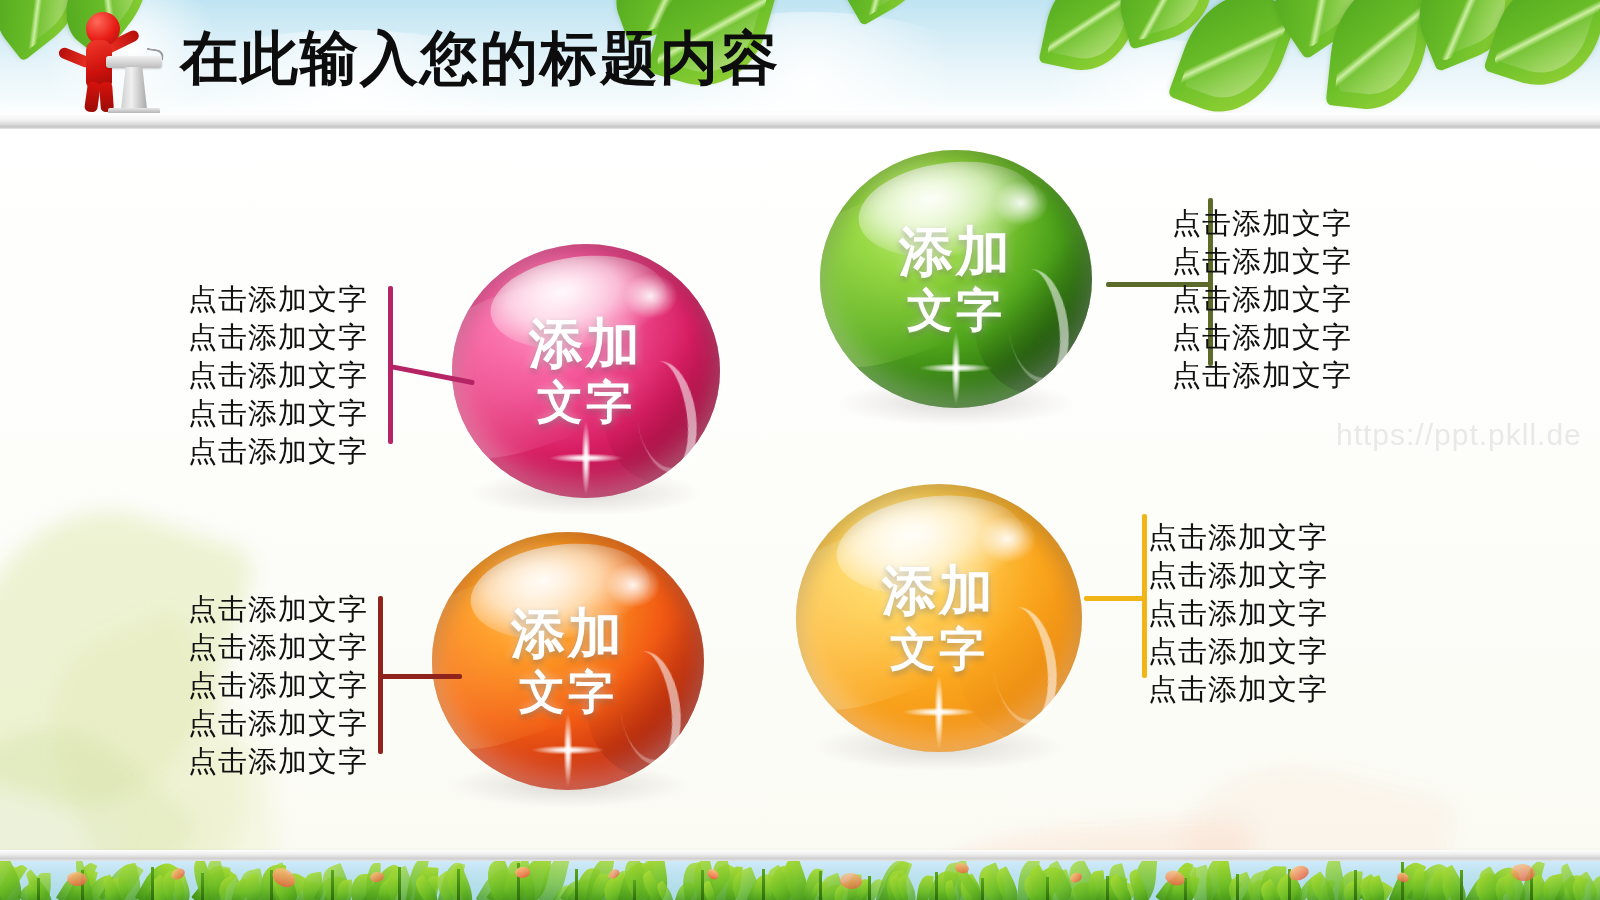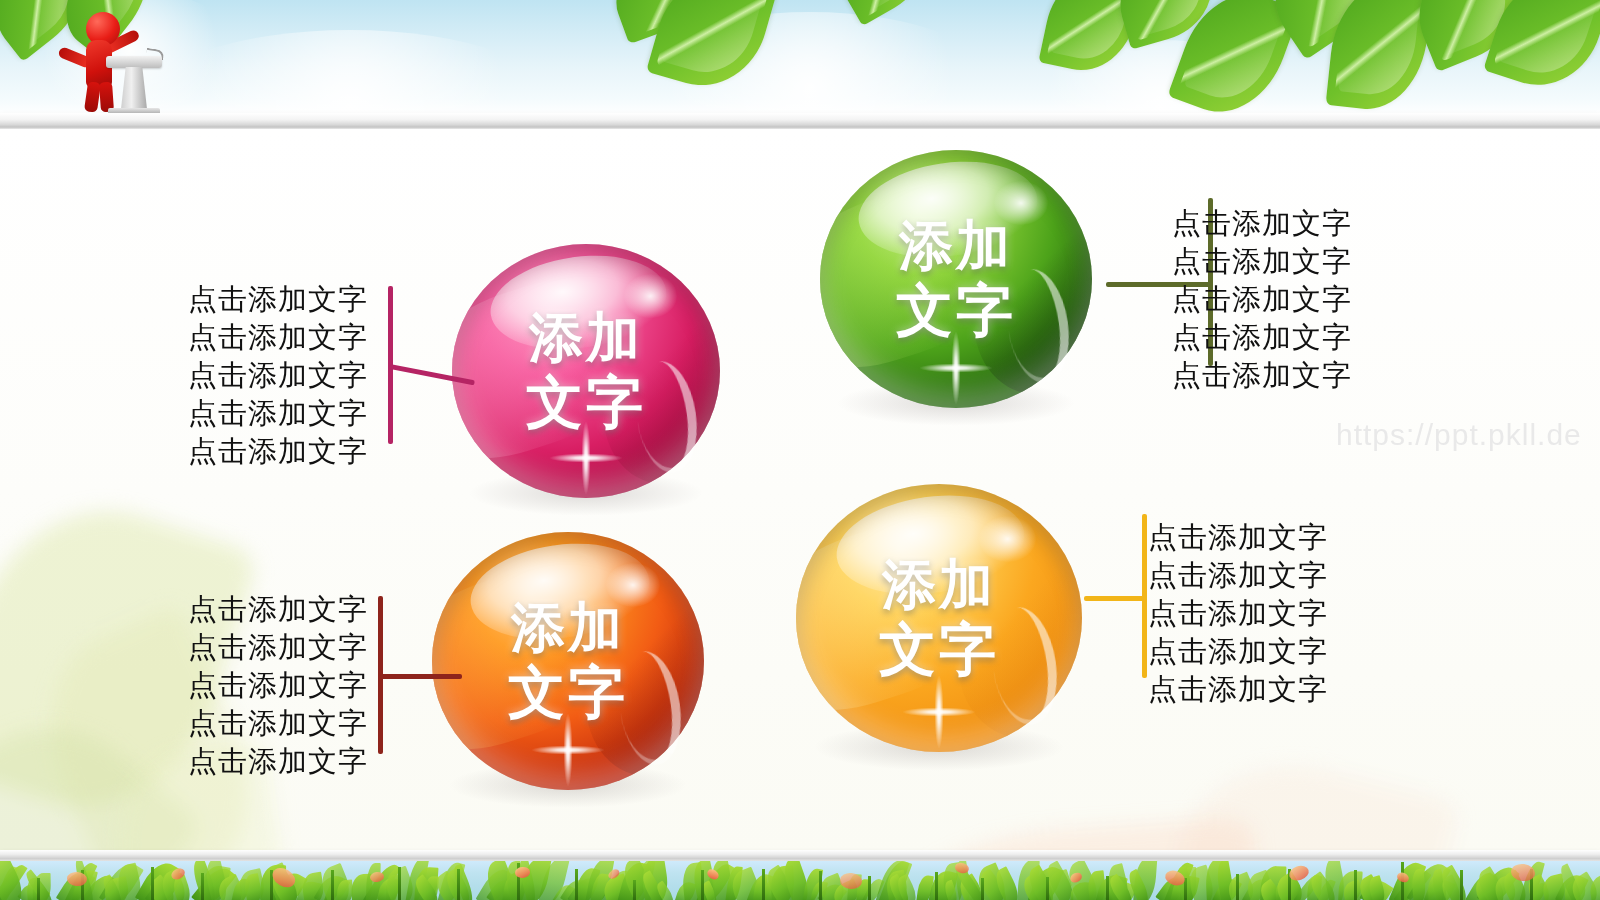--- a/index.html
+++ b/index.html
@@ -210,21 +210,21 @@
     border-bottom:5px solid rgba(255,255,255,.30);
     border-top:0 solid transparent; border-left:0 solid transparent;
     transform:rotate(-8deg); filter:blur(.6px);
   }
   .sphere .sph-label{
     position:relative; z-index:8; text-align:center; color:#ffffff;
     font-weight:700; line-height:1.06; letter-spacing:3px;
     text-shadow: 0 0 10px rgba(255,255,255,.55), 0 3px 6px rgba(0,0,0,.35);
   }
   .sphere .sph-label .l1{ display:block; font-size:54px; }
-  .sphere .sph-label .l2{ display:block; font-size:57px; margin-top:6px; }
+  .sphere .sph-label .l2{ display:block; font-size:46px; margin-top:6px; }
   .sphere .sparkle{
     position:absolute; z-index:9; left:50%; bottom:2%; width:70px; height:70px;
     transform:translateX(-50%);
     pointer-events:none;
   }
   .sparkle::before, .sparkle::after{
     content:""; position:absolute; left:50%; top:50%;
     background:radial-gradient(ellipse at center, rgba(255,255,255,1) 0%, rgba(255,255,255,.85) 22%, rgba(255,255,255,0) 72%);
     transform:translate(-50%,-50%);
   }
@@ -389,20 +389,21 @@
       <div class="pf-leg-l"></div>
       <div class="pf-leg-r"></div>
       <div class="podium">
         <div class="podium-mic"></div>
         <div class="podium-top"></div>
         <div class="podium-col"></div>
         <div class="podium-base"></div>
       </div>
     </div>
 
+    <div class="slide-title">在此输入您的标题内容</div>
   </div>
 
   <div class="ledge"></div>
 
   <div class="body-area">
     <div class="ghost-foliage gf1"></div>
     <div class="ghost-foliage gf2"></div>
     <div class="ghost-foliage gf3"></div>
     <div class="ghost-foliage gf4"></div>
     <div class="ghost-foliage gf5"></div>

